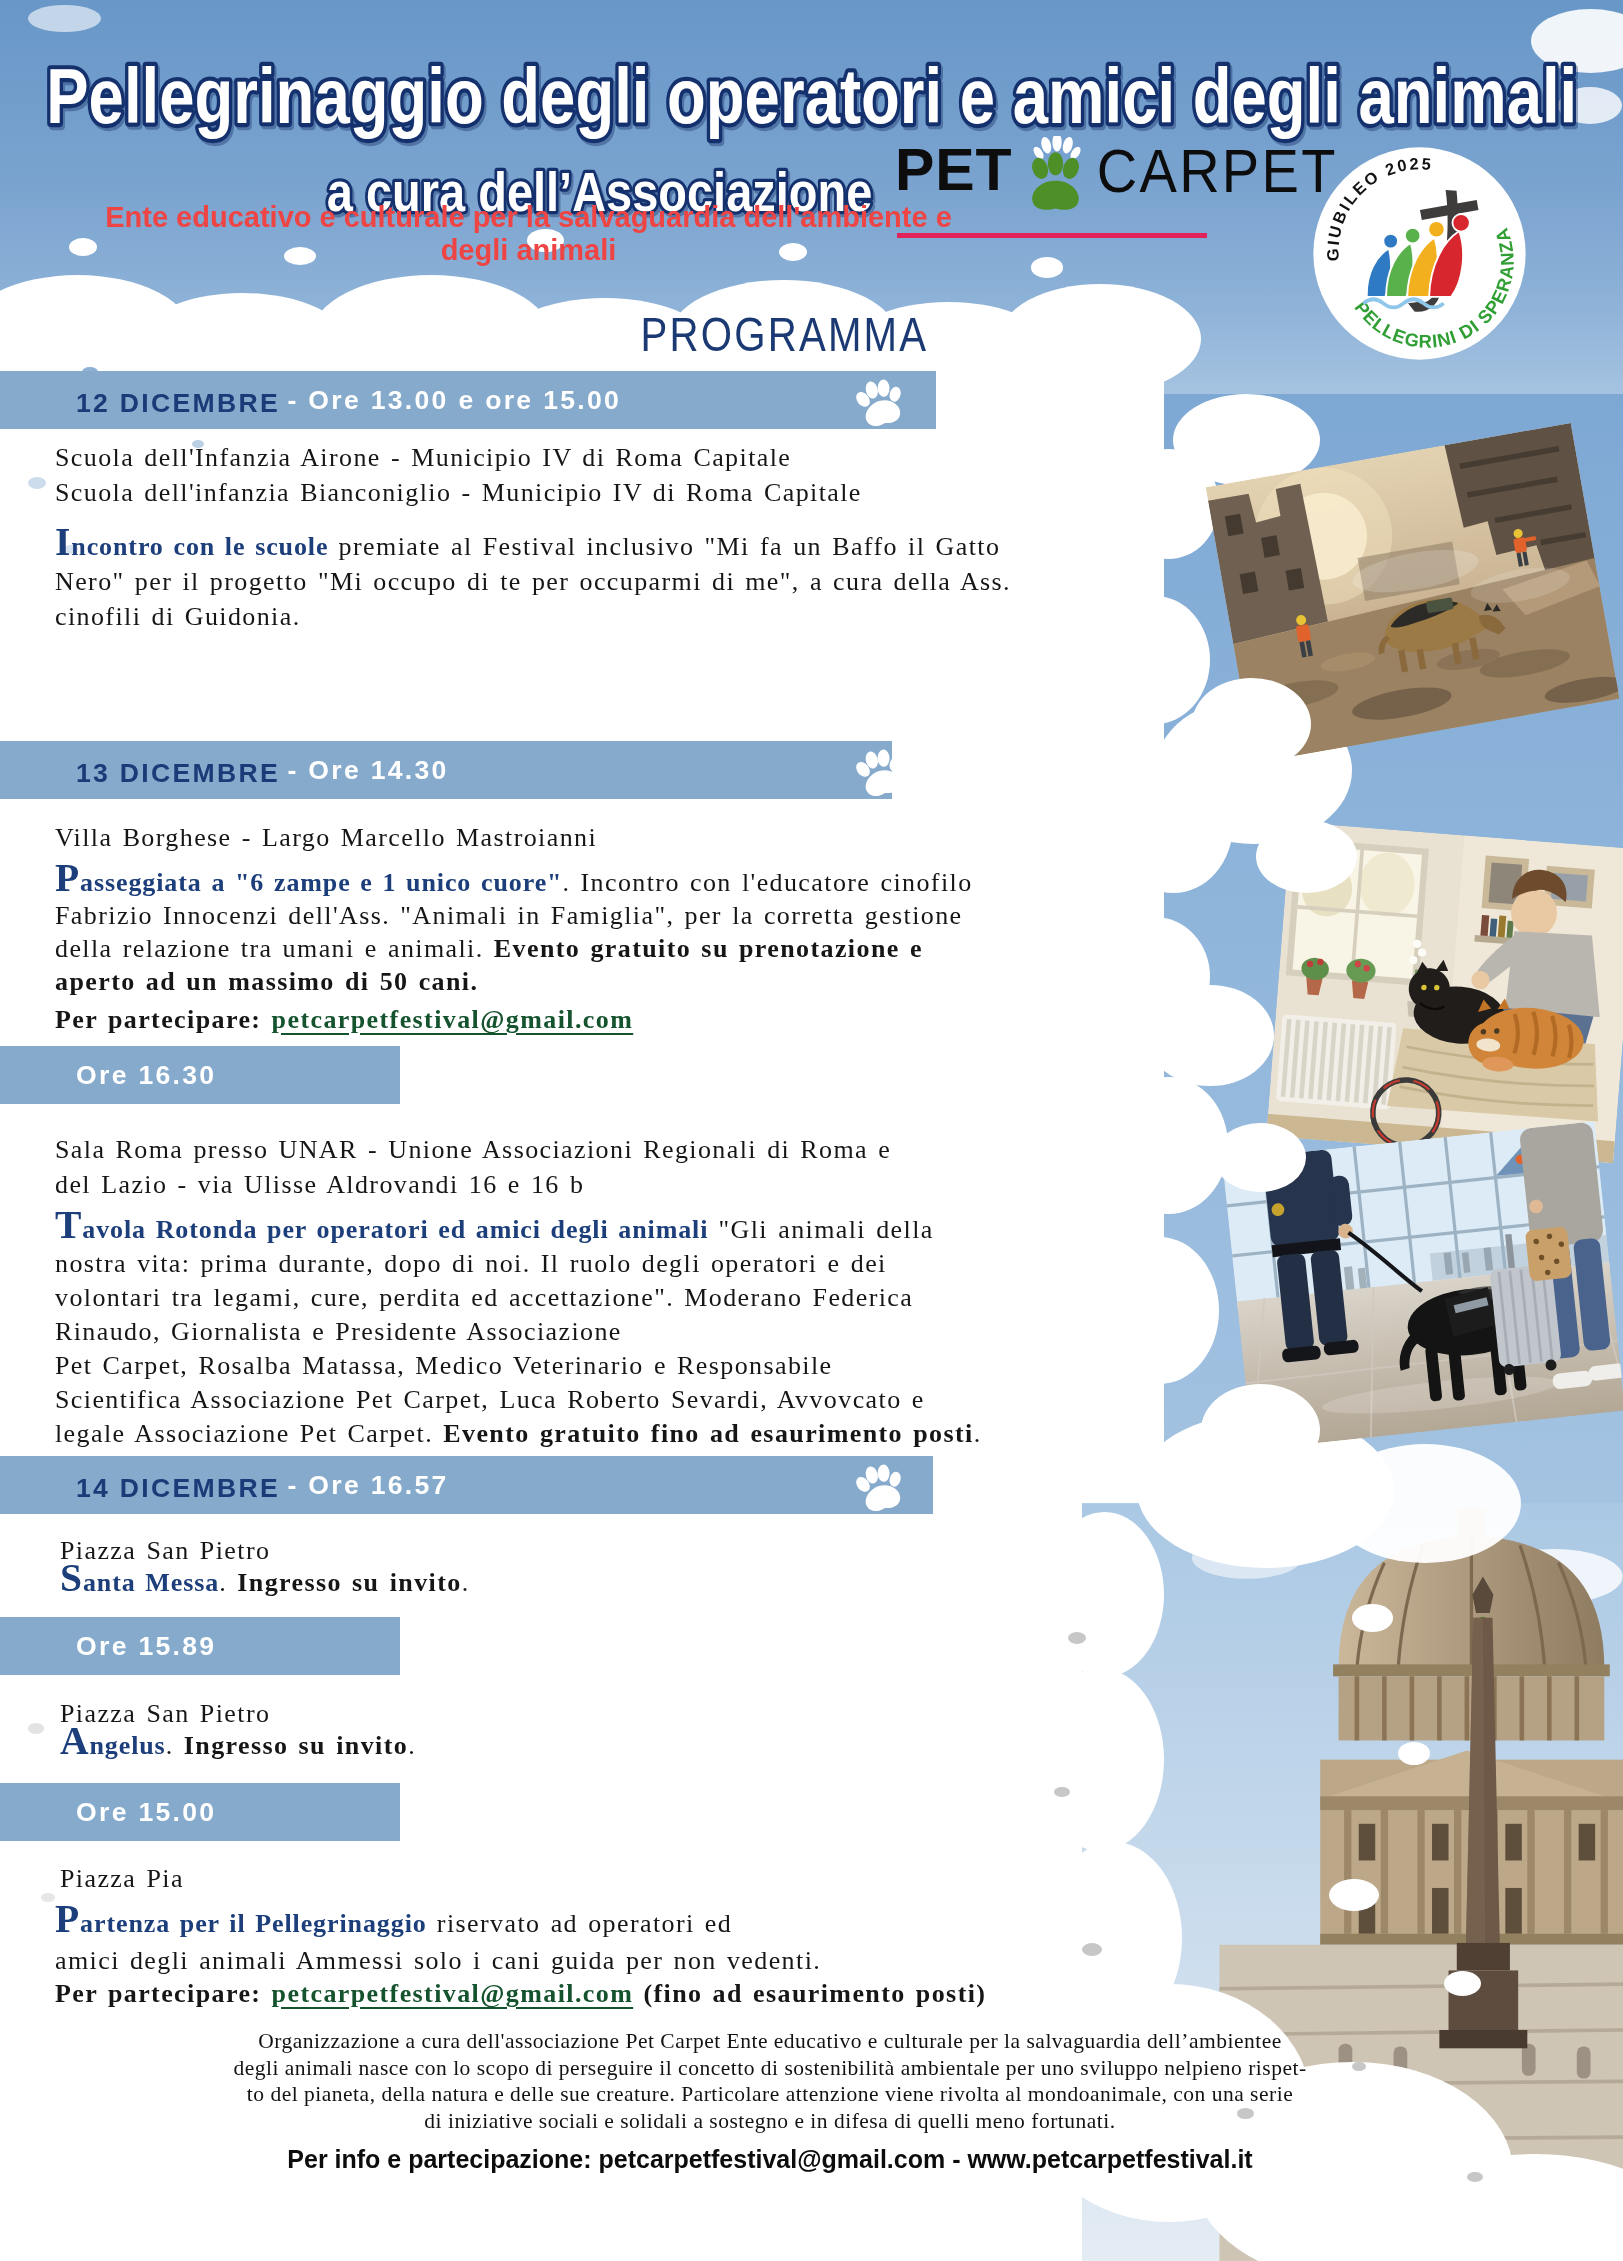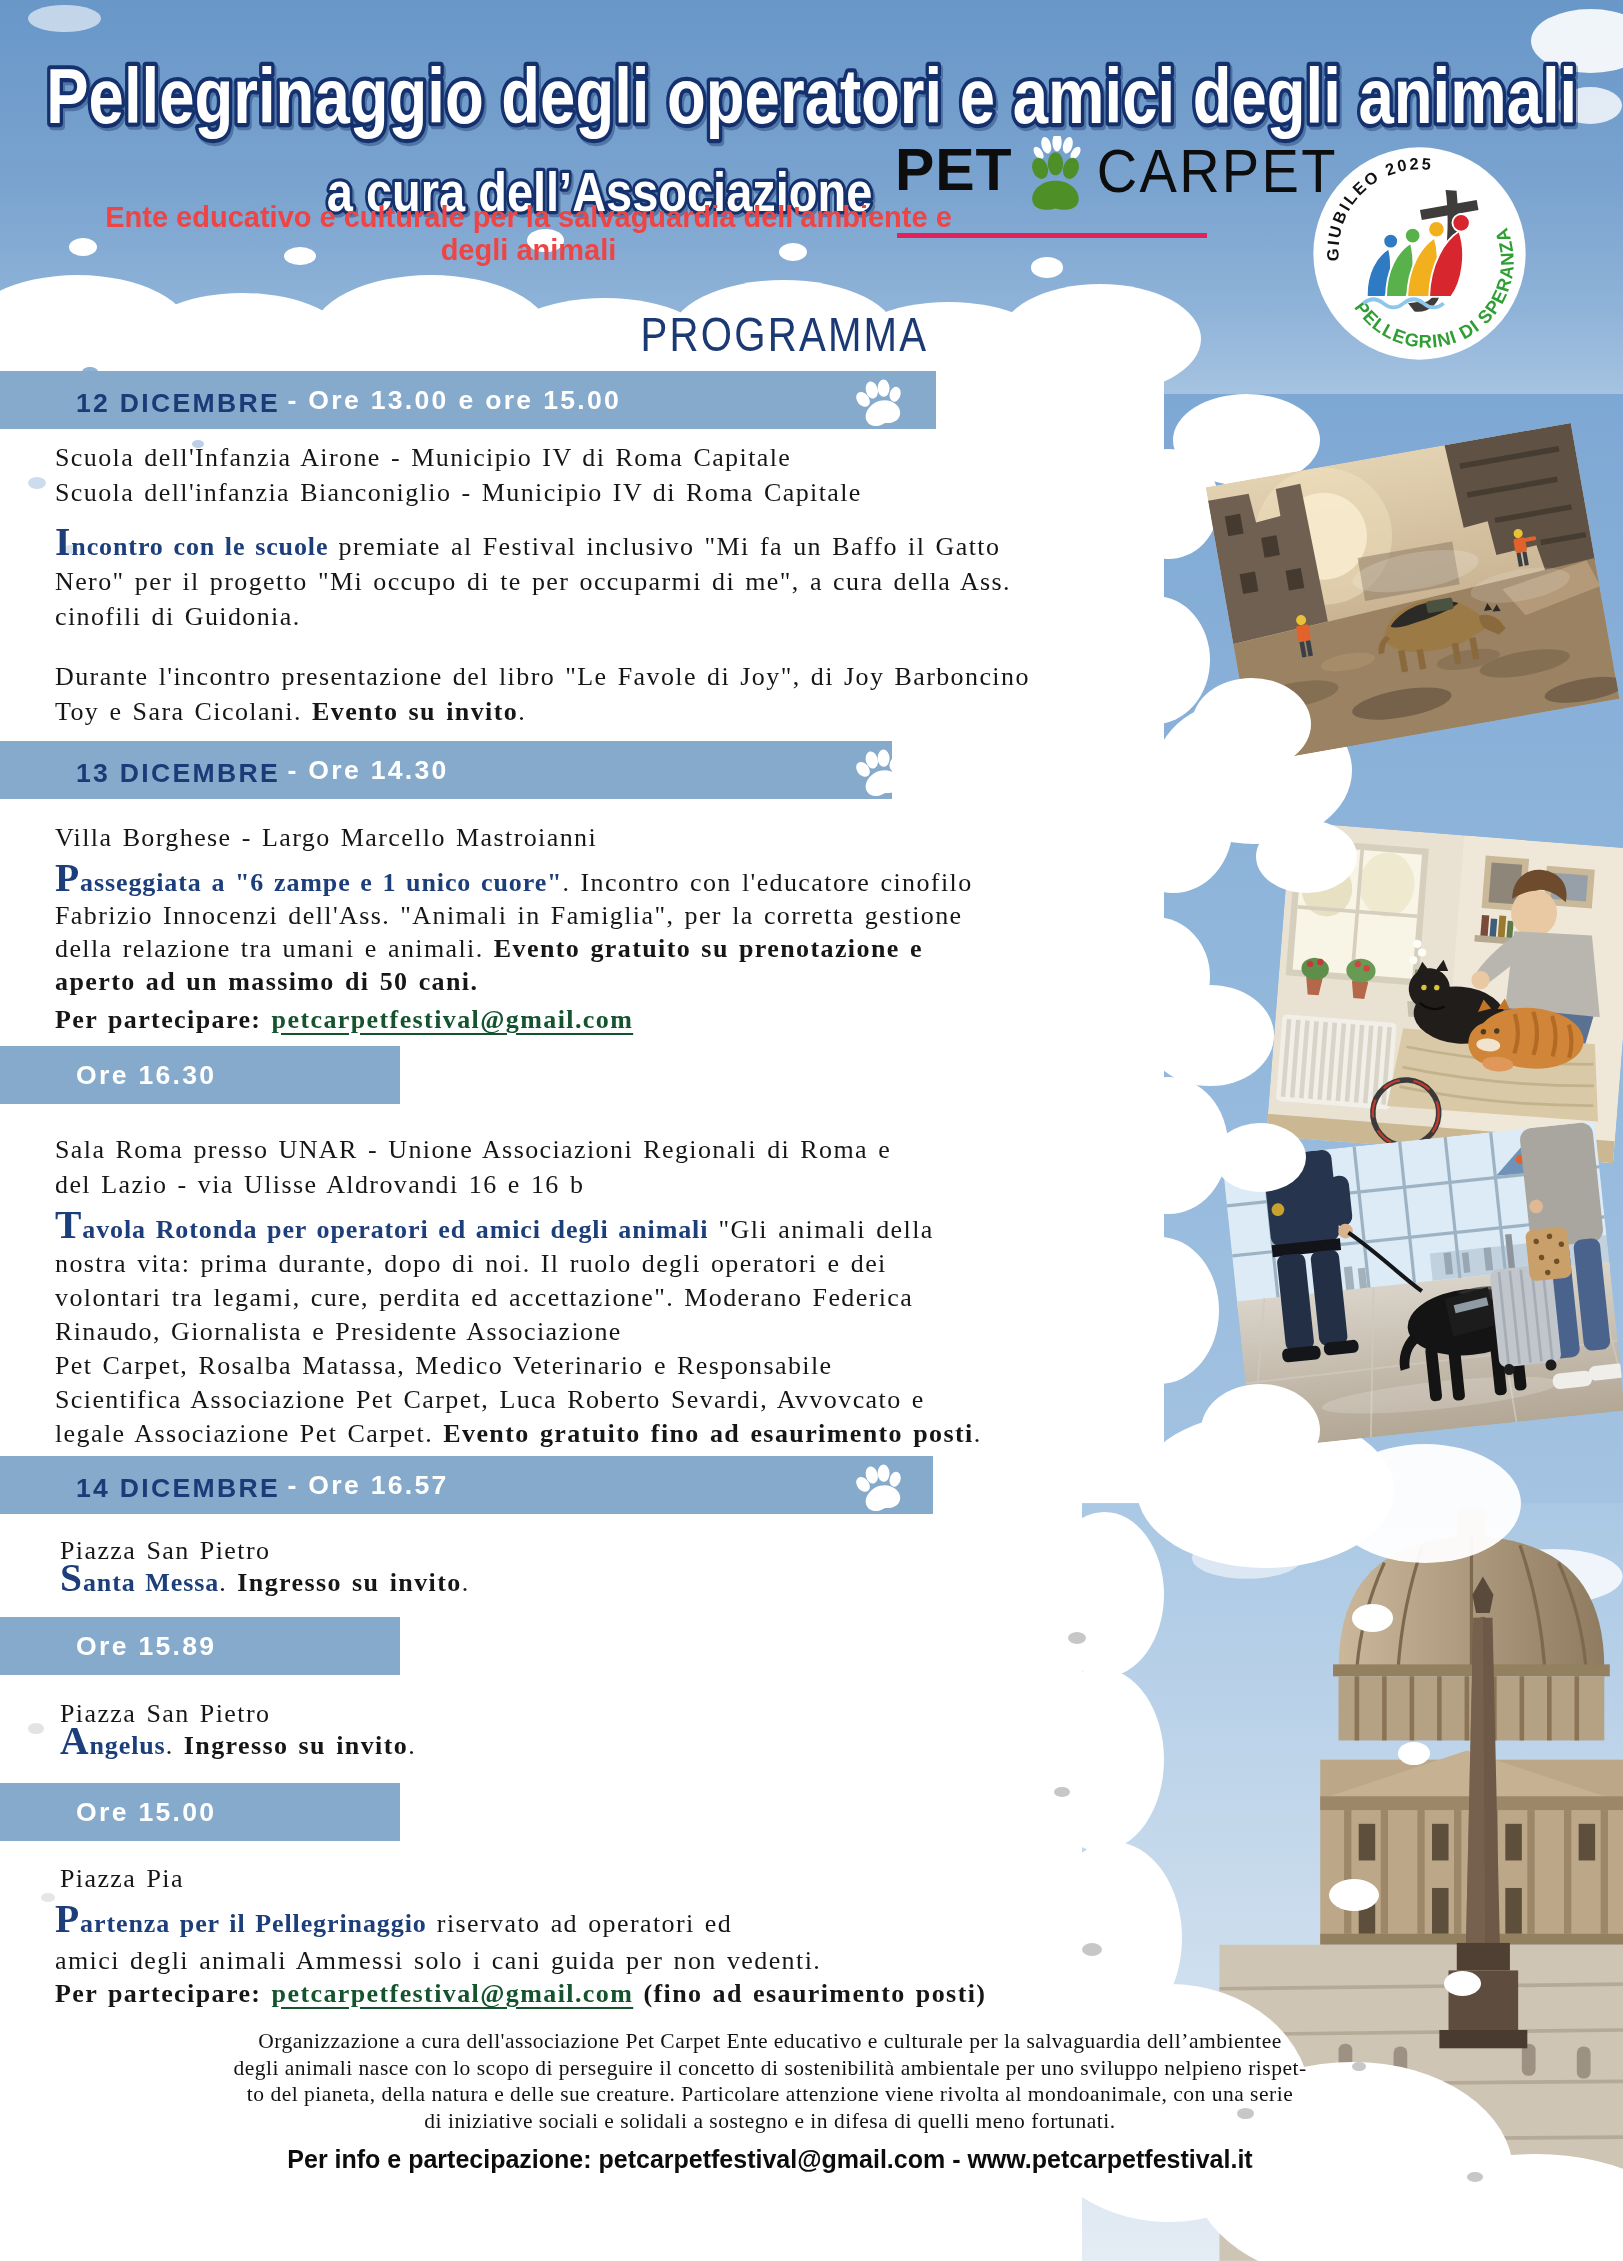--- a/index.html
+++ b/index.html
@@ -207,21 +207,20 @@
   <div class="banner" style="top:1617px;width:400px;">
     <span class="white">Ore 15.89</span>
   </div>
 
   <div class="banner" style="top:1783px;width:400px;">
     <span class="white">Ore 15.00</span>
   </div>
 
   <div class="txt" style="top:440px;">Scuola dell'Infanzia Airone - Municipio IV di Roma Capitale<br>Scuola dell'infanzia Bianconiglio - Municipio IV di Roma Capitale</div>
   <div class="txt" style="top:525px;"><span class="r-L"><span class="cap">I</span>ncontro con le scuole</span><span class="r-n"> premiate al Festival inclusivo "Mi fa un Baffo il Gatto</span><br><span class="r-n">Nero" per il progetto "Mi occupo di te per occuparmi di me", a cura della Ass.</span><br><span class="r-n">cinofili di Guidonia.</span></div>
-  <div class="txt" style="top:659px;"><span class="r-n">Durante l'incontro presentazione del libro "Le Favole di Joy", di Joy Barboncino</span><br><span class="r-n">Toy e Sara Cicolani. </span><span class="r-b">Evento su invito</span><span class="r-n">.</span></div>
 
   <div class="txt" style="top:820px;">Villa Borghese - Largo Marcello Mastroianni</div>
   <div class="txt" style="top:862px;line-height:33px;"><span class="r-L"><span class="cap">P</span>asseggiata a "6 zampe e 1 unico cuore"</span><span class="r-n">. Incontro con l'educatore cinofilo</span><br><span class="r-n">Fabrizio Innocenzi dell'Ass. "Animali in Famiglia", per la corretta gestione</span><br><span class="r-n">della relazione tra umani e animali. </span><span class="r-b">Evento gratuito su prenotazione e</span><br><span class="r-b">aperto ad un massimo di 50 cani.</span></div>
   <div class="txt" style="top:1002px;"><span class="r-b">Per partecipare: </span><span class="r-e">petcarpetfestival@gmail.com</span></div>
 
   <div class="txt" style="top:1132px;">Sala Roma presso UNAR - Unione Associazioni Regionali di Roma e<br>del  Lazio - via Ulisse Aldrovandi 16 e 16 b</div>
   <div class="txt" style="top:1208px;line-height:34px;"><span class="r-L"><span class="cap">T</span>avola Rotonda per operatori ed amici degli animali</span><span class="r-n">  "Gli animali della</span><br><span class="r-n">nostra vita: prima durante, dopo di noi. Il ruolo degli  operatori e dei</span><br><span class="r-n">volontari tra legami, cure, perdita ed accettazione". Moderano Federica</span><br><span class="r-n">Rinaudo, Giornalista e Presidente Associazione</span><br><span class="r-n">Pet Carpet, Rosalba Matassa, Medico Veterinario e Responsabile</span><br><span class="r-n">Scientifica  Associazione Pet Carpet, Luca Roberto Sevardi, Avvovcato e</span><br><span class="r-n">legale Associazione Pet Carpet. </span><span class="r-b">Evento gratuito fino ad esaurimento posti</span><span class="r-n">.</span></div>
 
   <div class="txt" style="top:1533px;left:60px;">Piazza San Pietro</div>
   <div class="txt lead-lines" style="top:1560px;left:60px;"><span class="r-L"><span class="cap">S</span>anta Messa</span><span class="r-n">. </span><span class="r-b">Ingresso su invito</span><span class="r-n">.</span></div>

